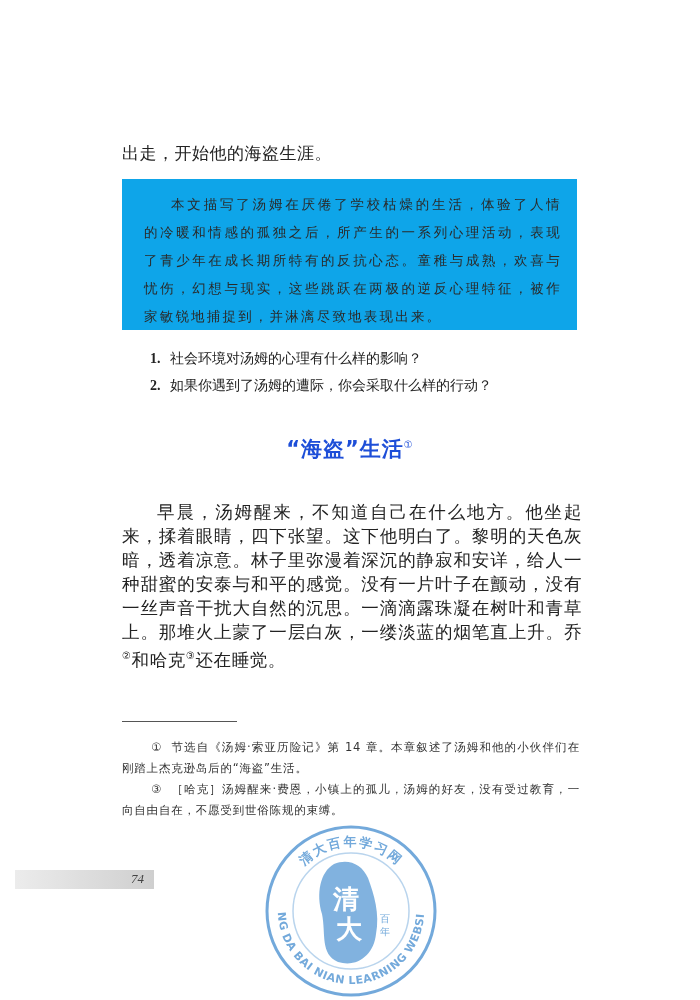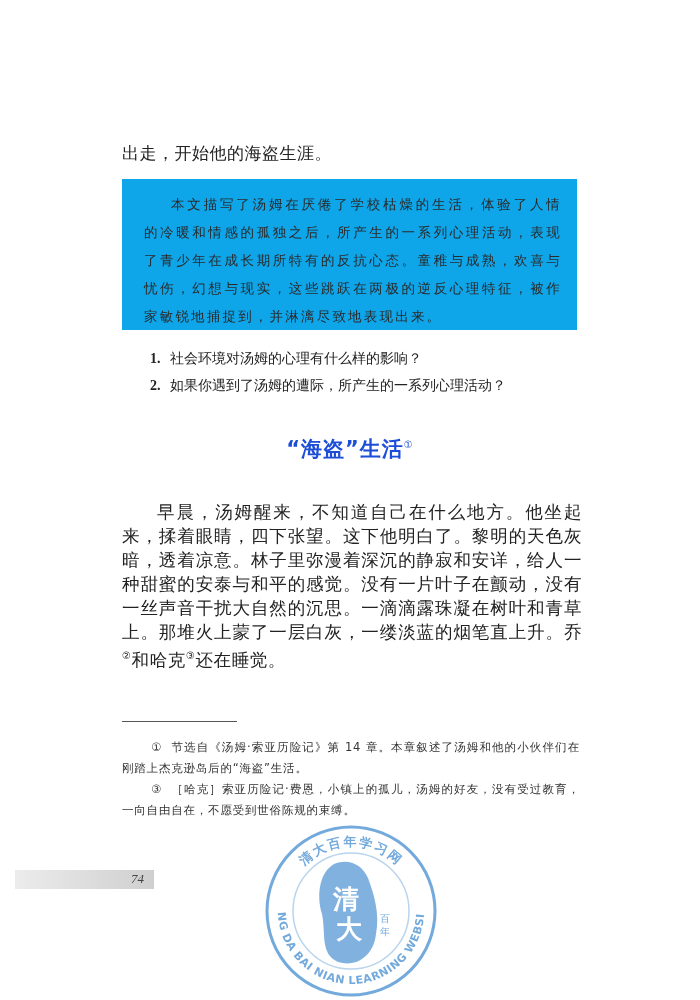--- a/index.html
+++ b/index.html
@@ -159,35 +159,35 @@
     <p class="summary-text">本文描写了汤姆在厌倦了学校枯燥的生活，体验了人情的冷暖和情感的孤独之后，所产生的一系列心理活动，表现了青少年在成长期所特有的反抗心态。童稚与成熟，欢喜与忧伤，幻想与现实，这些跳跃在两极的逆反心理特征，被作家敏锐地捕捉到，并淋漓尽致地表现出来。</p>
   </div>
 
   <div class="questions">
     <div class="question">
       <span class="num">1.</span>
       <span>社会环境对汤姆的心理有什么样的影响？</span>
     </div>
     <div class="question">
       <span class="num">2.</span>
-      <span>如果你遇到了汤姆的遭际，所产生的一系列心理活动？</span>
+      <span>如果你遇到了汤姆的遭际，你会采取什么样的行动？</span>
     </div>
   </div>
 
   <div class="section-title">
     <span>“海盗”生活</span><sup>①</sup>
   </div>
 
   <p class="body-text"><span>早晨，汤姆醒来，不知道自己在什么地方。他坐起来，揉着眼睛，四下张望。这下他明白了。黎明的天色灰暗，透着凉意。林子里弥漫着深沉的静寂和安详，给人一种甜蜜的安泰与和平的感觉。没有一片叶子在颤动，没有一丝声音干扰大自然的沉思。一滴滴露珠凝在树叶和青草上。那堆火上蒙了一层白灰，一缕淡蓝的烟笔直上升。乔</span><sup>②</sup><span>和哈克</span><sup>③</sup><span>还在睡觉。</span></p>
 
   <div class="footnote-rule"></div>
 
   <div class="footnotes">
     <p class="footnote"><span class="mark">①</span><span>节选自《汤姆·索亚历险记》第 14 章。本章叙述了汤姆和他的小伙伴们在刚踏上杰克逊岛后的“海盗”生活。</span></p>
-    <p class="footnote"><span class="mark">③</span><span>［哈克］索亚历险记·费恩，小镇上的孤儿，汤姆的好友，没有受过教育，一向自由自在，不愿受到世俗陈规的束缚。</span></p>
+    <p class="footnote"><span class="mark">③</span><span>［哈克］汤姆醒来·费恩，小镇上的孤儿，汤姆的好友，没有受过教育，一向自由自在，不愿受到世俗陈规的束缚。</span></p>
   </div>
 
   <div class="page-number-band">
     <span class="page-number">74</span>
   </div>
 
   <div class="watermark">
     <svg width="178" height="178" viewBox="0 0 178 178">
       <defs>
         <path id="ringTop" d="M 24 89 A 65 65 0 0 1 154 89"></path>

